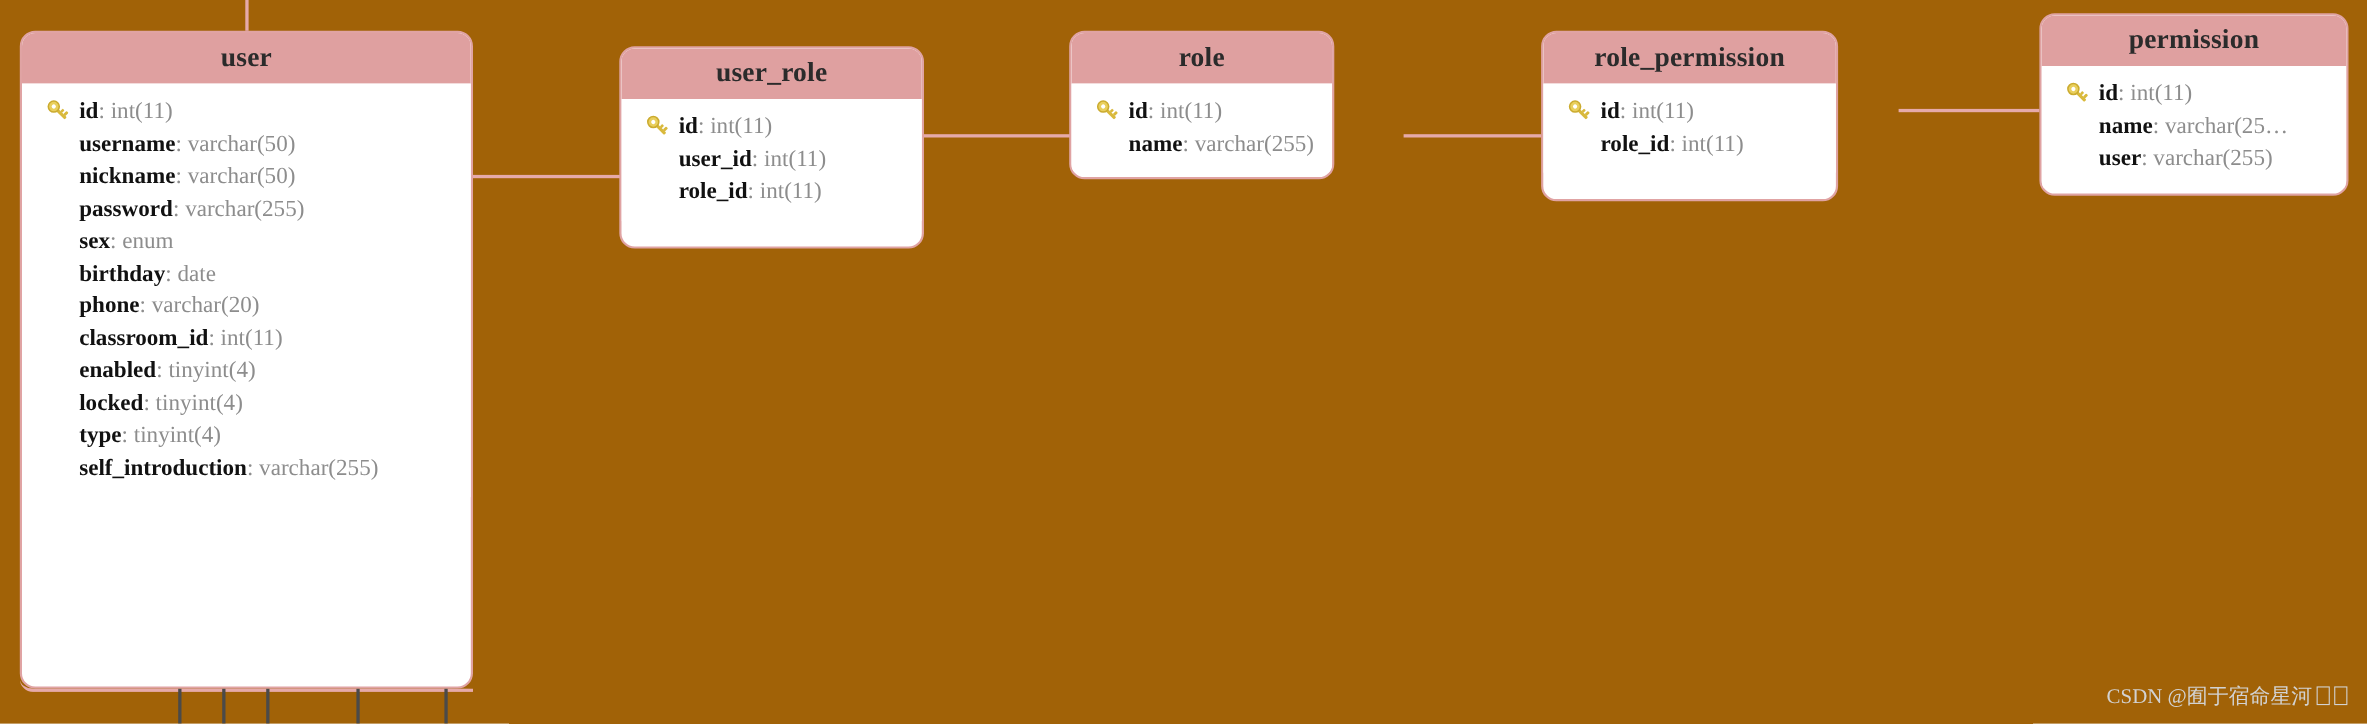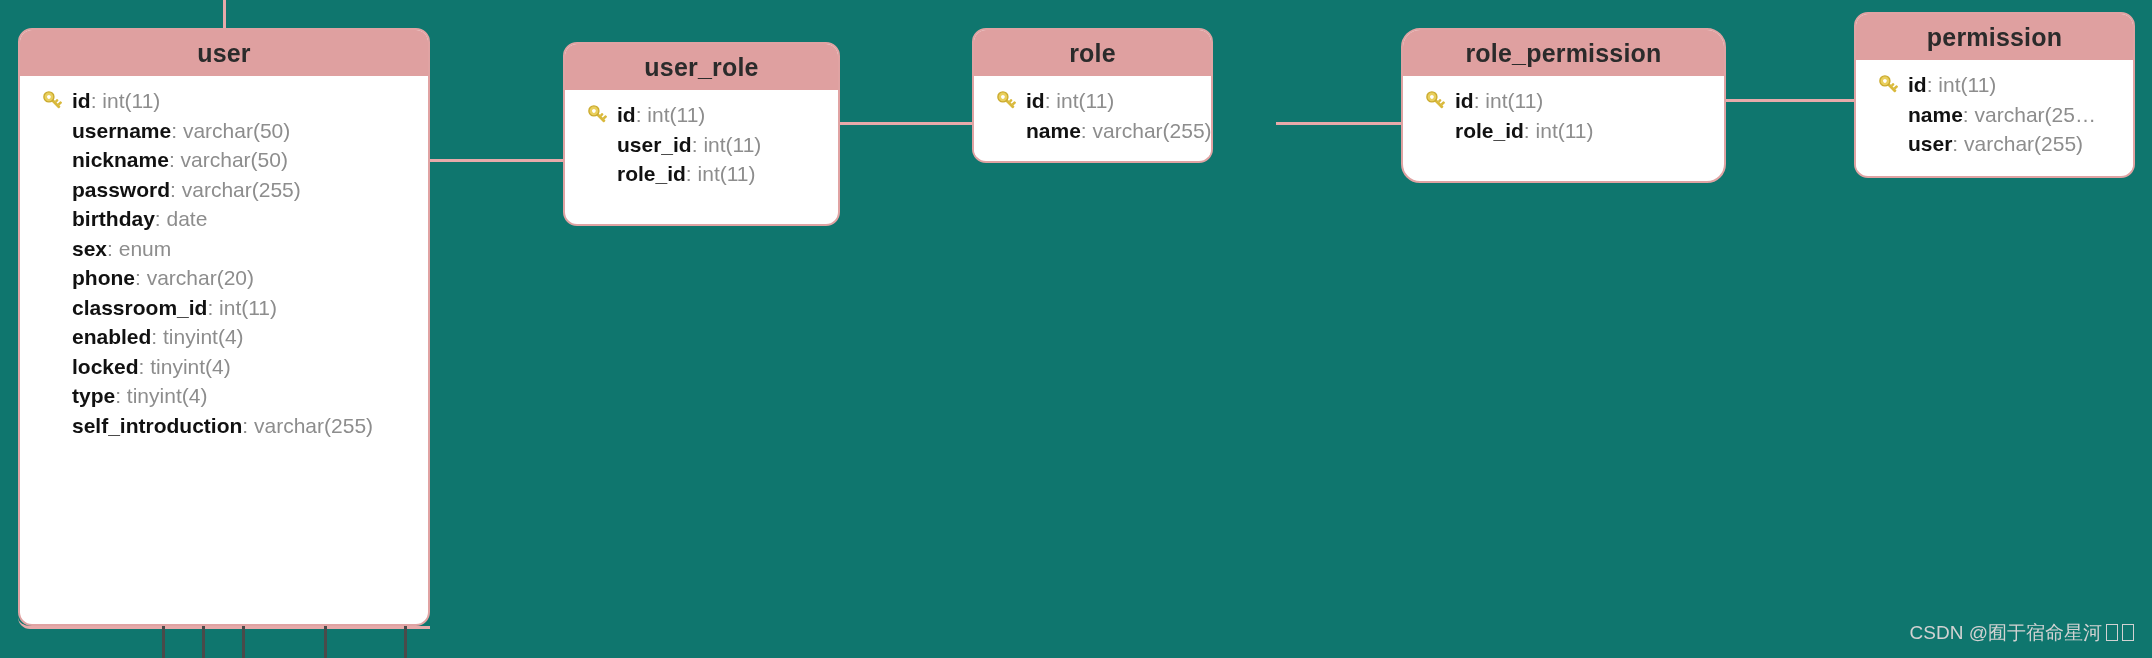--- a/index.html
+++ b/index.html
@@ -7,22 +7,23 @@
     padding: 0;
     background: #ffffff;
   }
   body {
     font-family: "Liberation Sans", "DejaVu Sans", sans-serif;
   }
   #canvas {
     position: relative;
     width: 2152px;
     height: 658px;
-    background: #0f766e;
+    background: #a16207;
     overflow: hidden;
+    font-family: Liberation Serif, serif;
   }
 
   
   .conn {
     position: absolute;
     background: #e6aaaa;
   }
   .conn-dark {
     position: absolute;
     background: #4a4a4a;
@@ -147,24 +148,24 @@
       <div class="field">
         <span class="fname">username</span><span class="ftype">: <span>varchar(50)</span></span>
       </div>
       <div class="field">
         <span class="fname">nickname</span><span class="ftype">: <span>varchar(50)</span></span>
       </div>
       <div class="field">
         <span class="fname">password</span><span class="ftype">: <span>varchar(255)</span></span>
       </div>
       <div class="field">
+        <span class="fname">sex</span><span class="ftype">: <span>enum</span></span>
+      </div>
+      <div class="field">
         <span class="fname">birthday</span><span class="ftype">: <span>date</span></span>
-      </div>
-      <div class="field">
-        <span class="fname">sex</span><span class="ftype">: <span>enum</span></span>
       </div>
       <div class="field">
         <span class="fname">phone</span><span class="ftype">: <span>varchar(20)</span></span>
       </div>
       <div class="field">
         <span class="fname">classroom_id</span><span class="ftype">: <span>int(11)</span></span>
       </div>
       <div class="field">
         <span class="fname">enabled</span><span class="ftype">: <span>tinyint(4)</span></span>
       </div>
@@ -222,21 +223,21 @@
           </svg>
         </span>
         <span class="fname">id</span><span class="ftype">: <span>int(11)</span></span>
       </div>
       <div class="field">
         <span class="fname">name</span><span class="ftype">: <span>varchar(255)</span></span>
       </div>
     </div>
   </div>
 
-  <div class="table" style="left:1401px; top:28px; width:325px; height:155px;border-radius:19px;">
+  <div class="table" style="left:1401px; top:28px; width:270px; height:155px;">
     <div class="table-header">role_permission</div>
     <div class="table-body">
       <div class="field pk">
         <span class="key-icon">
           <svg viewBox="0 0 26 26" width="26" height="26">
             <g transform="rotate(-45 13 13)">
               <rect x="11.6" y="10" width="2.9" height="12.5" rx="1" fill="#d9b93c"></rect>
               <rect x="14.2" y="18.2" width="4.2" height="2.6" rx="0.8" fill="#d9b93c"></rect>
               <rect x="14.2" y="14.2" width="3.3" height="2.4" rx="0.8" fill="#d9b93c"></rect>
               <circle cx="13" cy="7.2" r="5" fill="#e9cf5d" stroke="#cbab2f" stroke-width="1.4"></circle>

